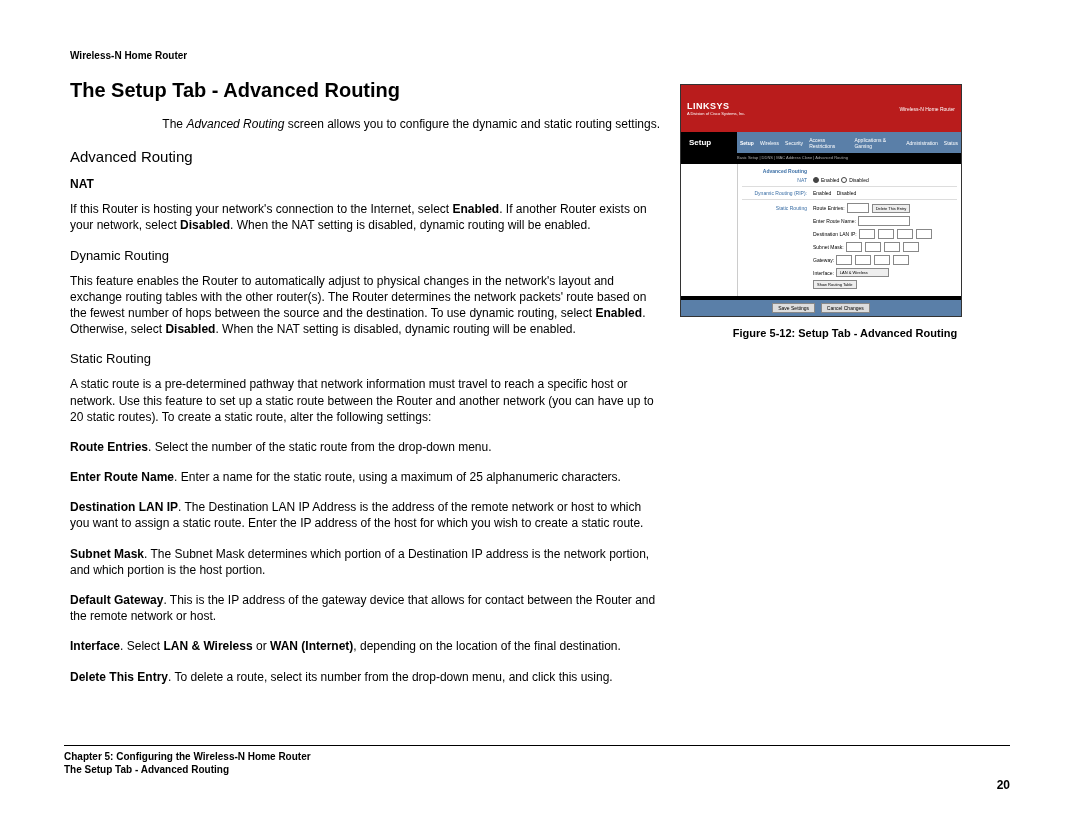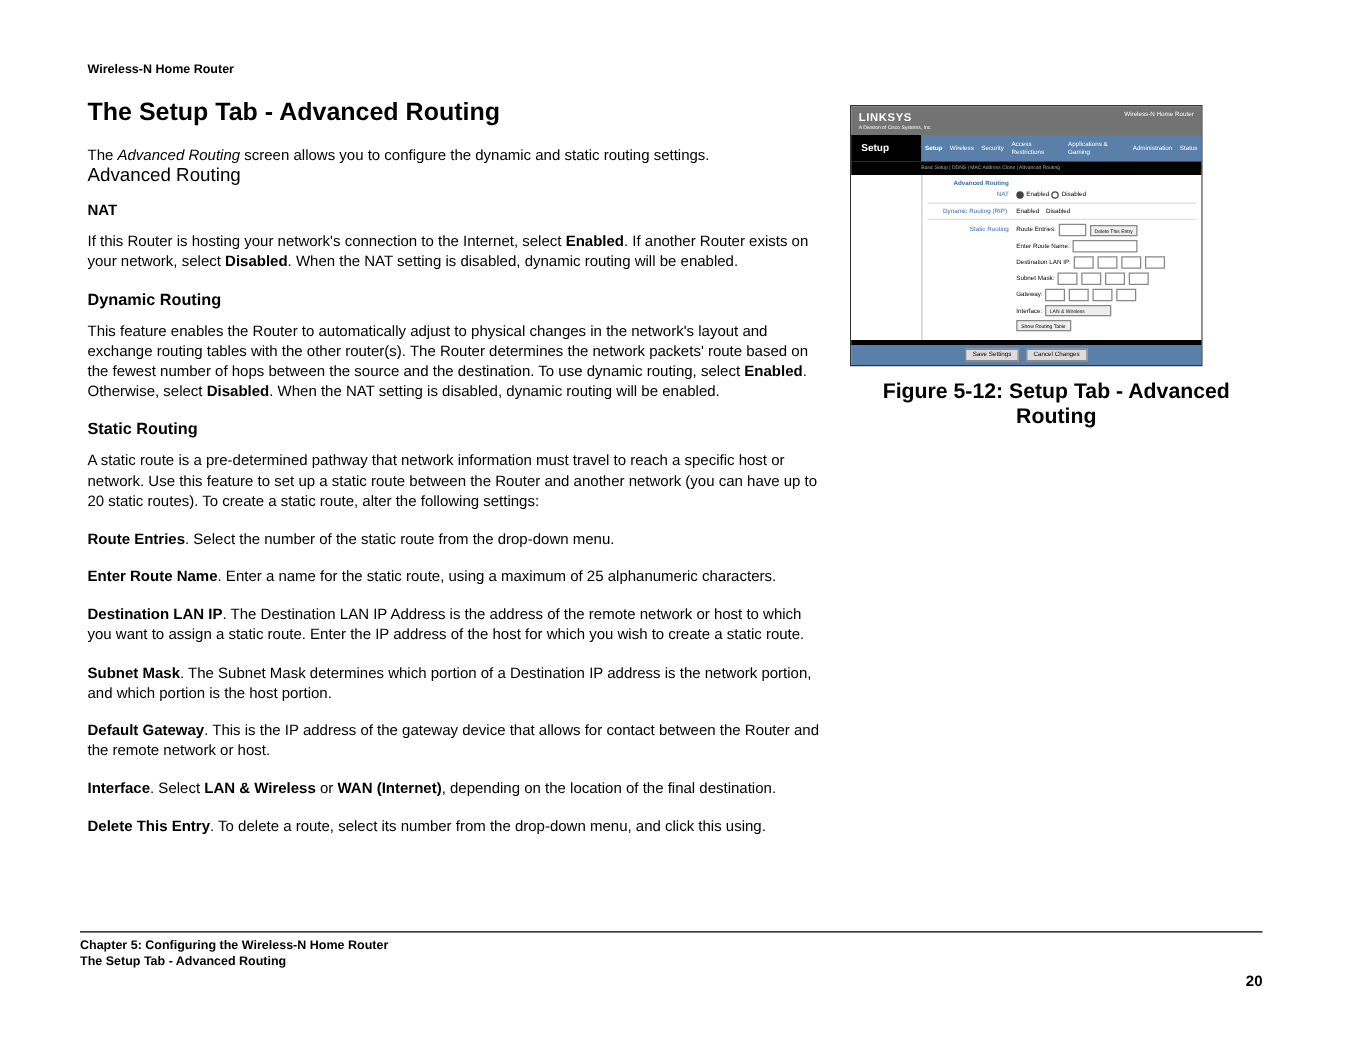--- a/index.html
+++ b/index.html
@@ -37,55 +37,56 @@
   }
   h1 {
     font-family: "Arial Black", Arial, sans-serif;
     font-size: 20px;
     margin: 0 0 14px 0;
     font-weight: 900;
   }
   .intro {
     font-size: 12px;
     line-height: 1.35;
-    margin-bottom: 0;
+    margin-bottom: 16px;
+    text-align: right;
   }
   .intro em { font-style: italic; }
   h2 {
     font-size: 15px;
     font-weight: normal;
     margin: 0 0 12px 0;
   }
   h3 {
     font-size: 13px;
-    font-weight: bold;
+    font-weight: normal;
     margin: 0 0 10px 0;
   }
   h3.bold-nat { font-weight: bold; font-size: 12px; }
   p {
     font-size: 12px;
     line-height: 1.35;
     margin: 0 0 14px 0;
   }
   strong { font-weight: bold; }
 
   
   .router-shot {
     width: 280px;
     border: 1px solid #333;
     background: #fff;
     font-size: 6px;
   }
   .rs-topbar {
-    background: #737373;
+    background: #b91c1c;
     color: #fff;
-    padding: 4px 6px;
+    padding: 16px 6px;
     display: flex;
     justify-content: space-between;
-    align-items: flex-start;
+    align-items: center;
   }
   .rs-logo { font-size: 9px; font-weight: bold; letter-spacing: 0.5px; }
   .rs-logo-sub { font-size: 4px; display:block; }
   .rs-top-right { text-align: right; font-size: 5px; }
   .rs-nav {
     background: #a16207;
     display: flex;
   }
   .rs-nav-label {
     background: #000;
@@ -138,21 +139,21 @@
   .rs-content hr { border:none; border-top:1px solid #ddd; margin:3px 0;}
   .rs-strip { background:#000; height:4px; }
   .rs-footer {
     background: #5a7fa8;
     padding: 3px;
     text-align: center;
   }
   .rs-footer .rs-btn { background:#ddd; margin:0 2px; font-size:5px; padding:1px 5px;}
 
   .figure-caption {
-    font-size: 17px;
+    font-size: 11px;
     font-weight: bold;
     text-align: center;
     margin-top: 10px;
   }
 
   .footer {
     position: absolute;
     bottom: 42px;
     left: 64px;
     right: 70px;

